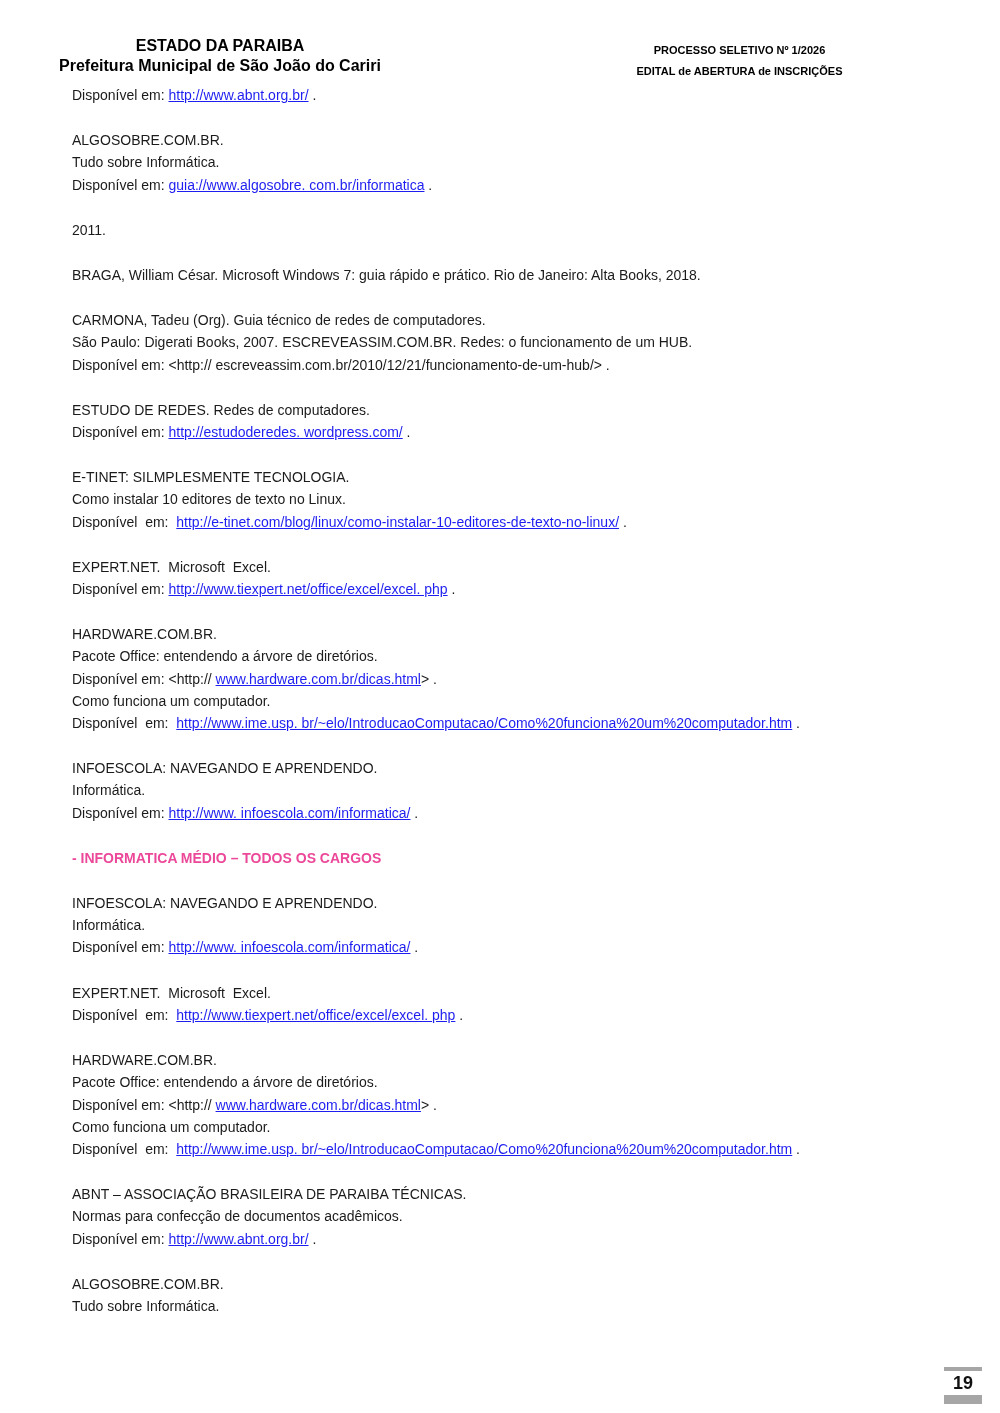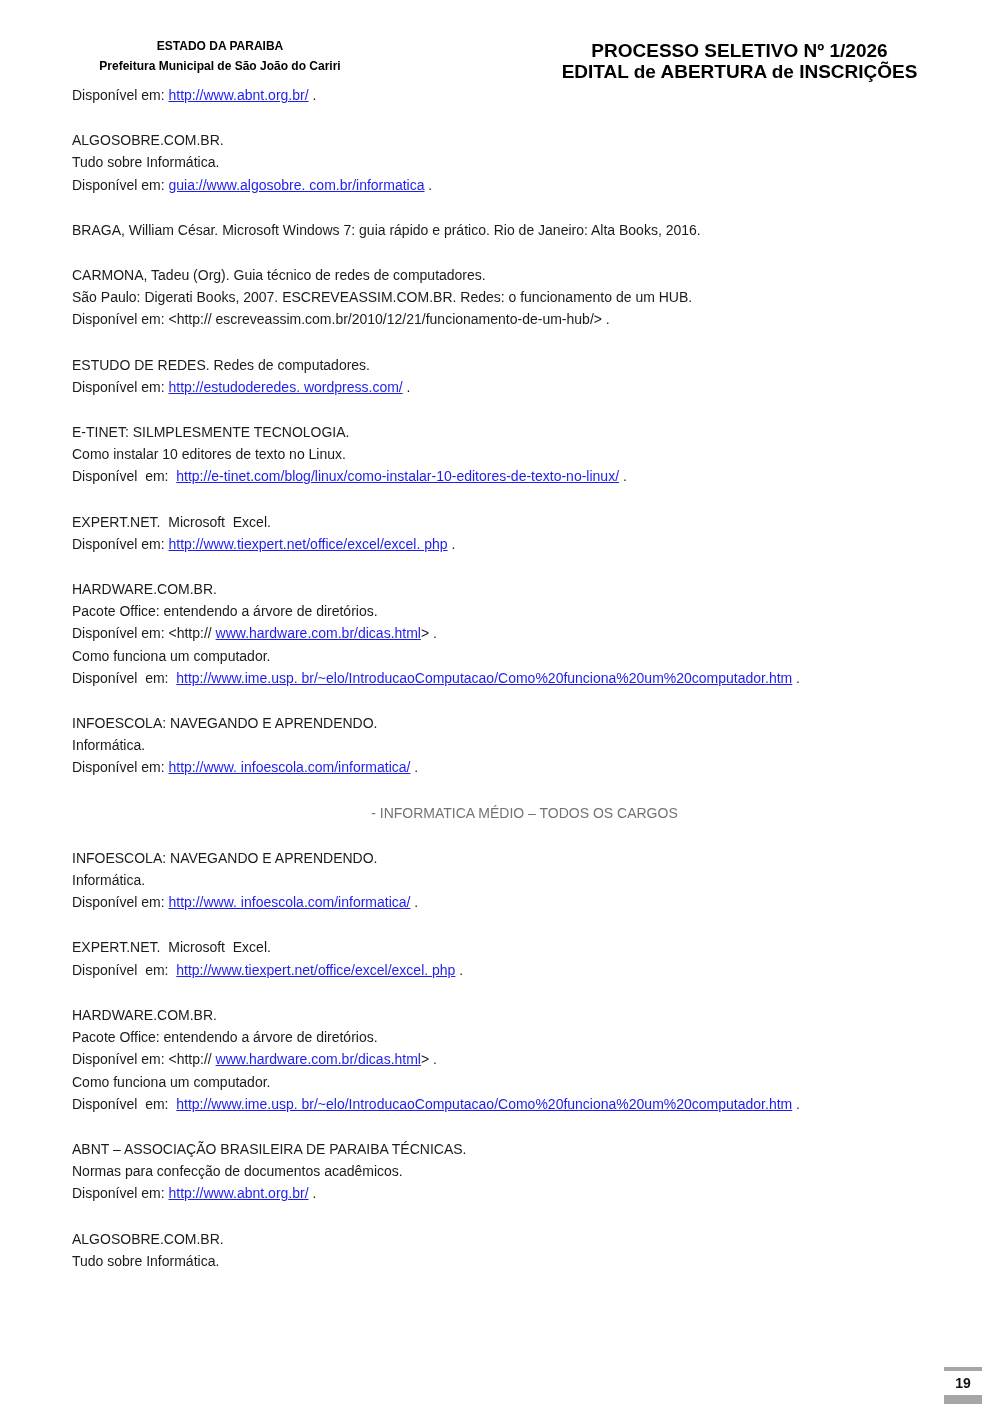--- a/index.html
+++ b/index.html
@@ -4,39 +4,39 @@
 <style>
   html,body{margin:0;padding:0;}
   body{
     width:1000px;height:1413px;background:#ffffff;
     font-family:"Liberation Sans",sans-serif;color:#1b1b1b;
     position:relative;overflow:hidden;
   }
   .page{position:absolute;inset:0;background:#ffffff;}
   .header-left{
     position:absolute;top:36px;left:40px;width:360px;text-align:center;
-    font-weight:bold;font-size:12px;line-height:20px;color:#000;
+    font-weight:bold;font-size:16px;line-height:20px;color:#000;
   }
   .header-right{
     position:absolute;top:40px;left:552px;width:375px;text-align:center;
-    font-weight:bold;font-size:19px;line-height:21px;color:#000;
+    font-weight:bold;font-size:11px;line-height:21px;color:#000;
   }
   .content{
     position:absolute;top:84px;left:72px;width:905px;
     font-size:14px;line-height:22.2px;
   }
   .para{margin:0 0 23px 0;}
-  .para.heading{font-weight:normal;color:#737373;text-align:center;}
+  .para.heading{font-weight:bold;color:#ec4899;}
   .line{white-space:pre;}
   .link{color:#1e1ef0;text-decoration:underline;cursor:pointer;}
   .footer{
     position:absolute;right:18px;bottom:9px;width:38px;text-align:center;
   }
   .bar-top{height:4px;background:#a6a6a6;margin-bottom:2px;}
-  .page-num{font-weight:bold;font-size:14px;line-height:21px;color:#111;}
+  .page-num{font-weight:bold;font-size:18px;line-height:21px;color:#111;}
   .bar-bottom{height:9px;background:#a6a6a6;margin-top:1px;}
 </style>
 </head>
 <body>
 
 <div class="page">
 
   <div class="header-left">
     <div>ESTADO DA PARAIBA</div>
     <div>Prefeitura Municipal de São João do Cariri</div>
@@ -50,23 +50,24 @@
   <div class="content">
       <div class="para">
         <div class="line"><span>Disponível em: </span><a class="link">http://www.abnt.org.br/</a><span> .</span></div>
       </div>
       <div class="para">
         <div class="line"><span>ALGOSOBRE.COM.BR.</span></div>
         <div class="line"><span>Tudo sobre Informática.</span></div>
         <div class="line"><span>Disponível em: </span><a class="link">guia://www.algosobre. com.br/informatica</a><span> .</span></div>
       </div>
       <div class="para">
+        <div class="line"><span>2011.</span></div>
       </div>
       <div class="para">
-        <div class="line"><span>BRAGA, William César. Microsoft Windows 7: guia rápido e prático. Rio de Janeiro: Alta Books, 2016.</span></div>
+        <div class="line"><span>BRAGA, William César. Microsoft Windows 7: guia rápido e prático. Rio de Janeiro: Alta Books, 2018.</span></div>
       </div>
       <div class="para">
         <div class="line"><span>CARMONA, Tadeu (Org). Guia técnico de redes de computadores.</span></div>
         <div class="line"><span>São Paulo: Digerati Books, 2007. ESCREVEASSIM.COM.BR. Redes: o funcionamento de um HUB.</span></div>
         <div class="line"><span>Disponível em: &lt;http:// escreveassim.com.br/2010/12/21/funcionamento-de-um-hub/&gt; .</span></div>
       </div>
       <div class="para">
         <div class="line"><span>ESTUDO DE REDES. Redes de computadores.</span></div>
         <div class="line"><span>Disponível em: </span><a class="link">http://estudoderedes. wordpress.com/</a><span> .</span></div>
       </div>

